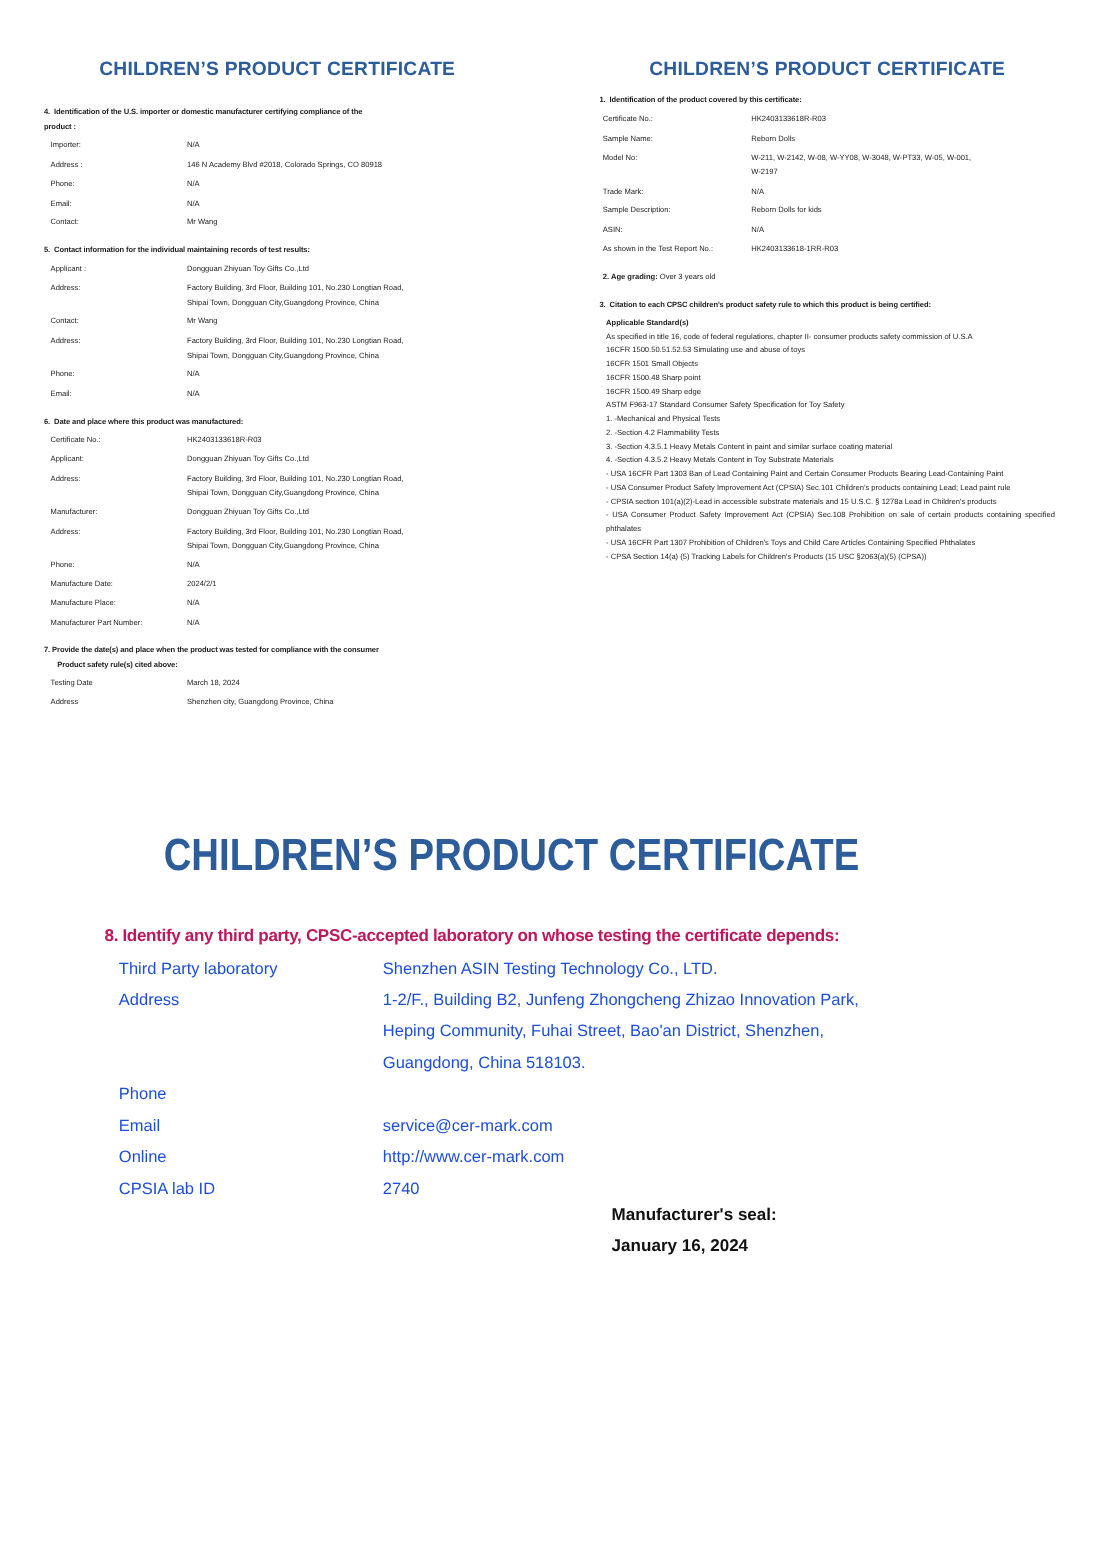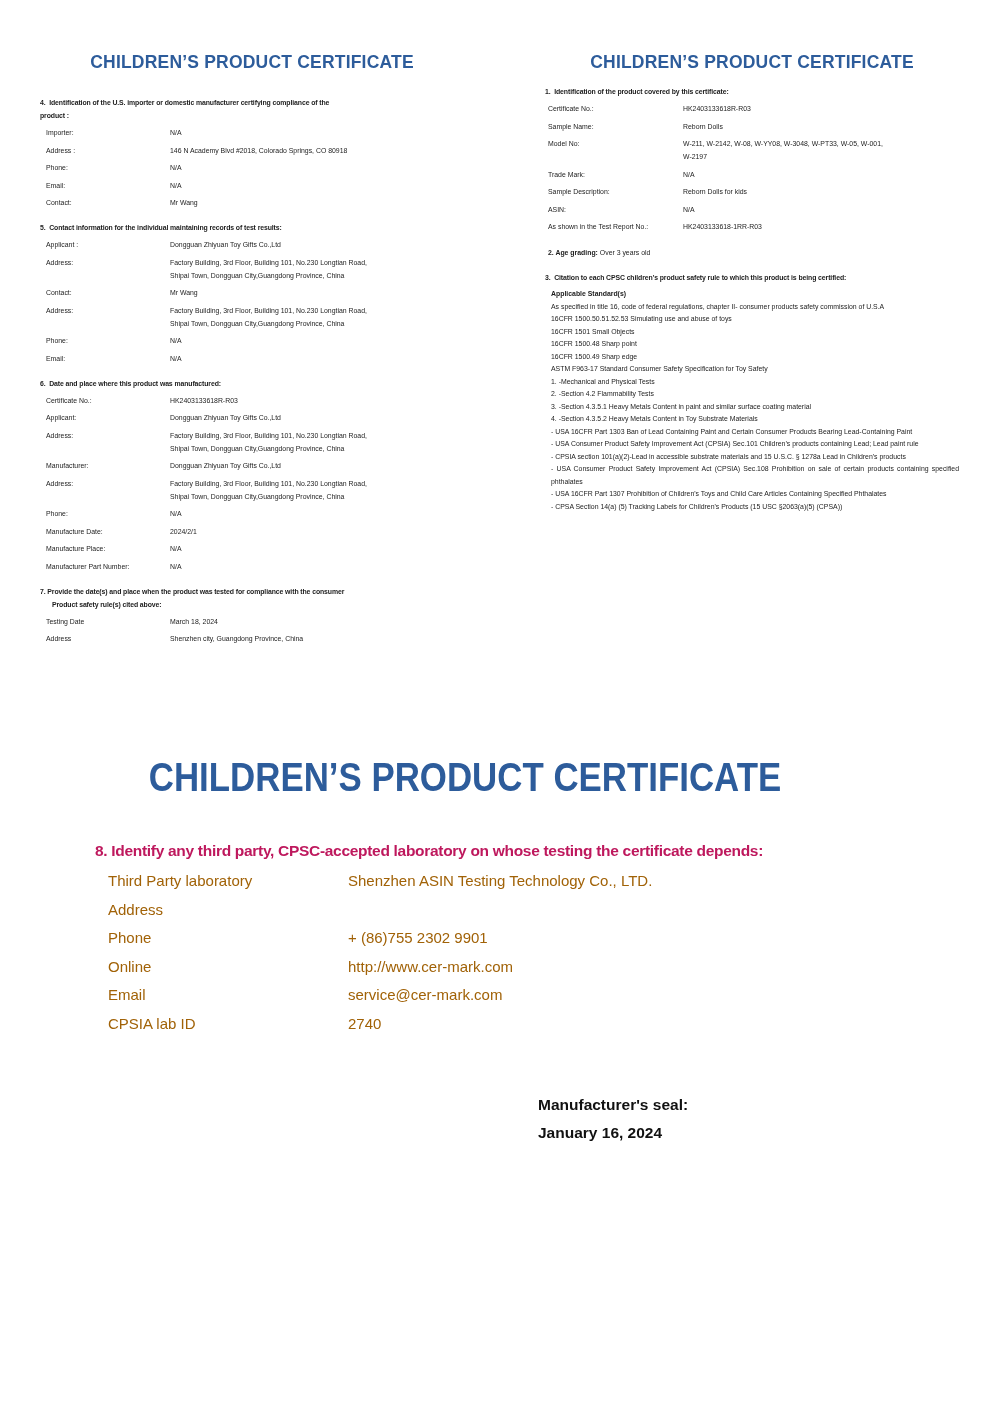--- a/index.html
+++ b/index.html
@@ -45,26 +45,26 @@
   .big-title {
     position: absolute; left: 0; top: 4px; width: 930px;
     font-size: 41px; font-weight: bold; color: #2d5c9b; text-align: center;
     transform: scaleX(0.85); white-space: nowrap;
   }
   .s8-heading {
     position: absolute; left: 95px; top: 92px;
     font-size: 15.5px; font-weight: bold; letter-spacing: -0.3px; white-space: nowrap; color: #be185d;
   }
   .s8-rows { position: absolute; left: 108px; top: 117px; width: 810px; }
-  .row8 { display: flex; font-size: 15px; color: #a16207; }
+  .row8 { display: flex; font-size: 15px; color: #1d4ed8; }
   .lab8 { flex: 0 0 240px; line-height: 28.5px; }
   .val8 { flex: 1; line-height: 28.5px; white-space: pre-line; }
 
   .seal-block { position: absolute; left: 538px; top: 341px; font-size: 15.5px; font-weight: bold; color: #111; }
-  .seal-block div { line-height: 28px; }
+  .seal-block div { line-height: 28px; margin-left: 18px; }
 
   .stamp { position: absolute; left: 545px; top: 433px; width: 140px; height: 140px; }
   .signature { position: absolute; left: 688px; top: 548px; width: 130px; height: 70px; }
 </style>
 </head>
 <body>
 
 <div class="canvas">
 
   <section class="page page-left">
@@ -245,32 +245,34 @@
     <div class="big-title">CHILDREN’S PRODUCT CERTIFICATE</div>
     <div class="s8-heading">8. Identify any third party, CPSC-accepted laboratory on whose testing the certificate depends:</div>
 
     <div class="s8-rows">
       <div class="row8">
           <span class="lab8">Third Party laboratory</span>
           <span class="val8">Shenzhen ASIN Testing Technology Co., LTD.</span>
         </div>
       <div class="row8">
           <span class="lab8">Address</span>
+          <span class="val8">1-2/F., Building B2, Junfeng Zhongcheng Zhizao Innovation Park,
+Heping Community, Fuhai Street, Bao'an District, Shenzhen,
+Guangdong, China 518103.</span>
         </div>
       <div class="row8">
           <span class="lab8">Phone</span>
-          <span class="val8">+ (86)755 2302 9901</span>
+        </div>
+      <div class="row8">
+          <span class="lab8">Email</span>
+          <span class="val8">service@cer-mark.com</span>
         </div>
       <div class="row8">
           <span class="lab8">Online</span>
           <span class="val8">http://www.cer-mark.com</span>
-        </div>
-      <div class="row8">
-          <span class="lab8">Email</span>
-          <span class="val8">service@cer-mark.com</span>
         </div>
       <div class="row8">
           <span class="lab8">CPSIA lab ID</span>
           <span class="val8">2740</span>
         </div>
     </div>
 
     <div class="seal-block">
       <div>Manufacturer's seal:</div>
       <div>January 16, 2024</div>

